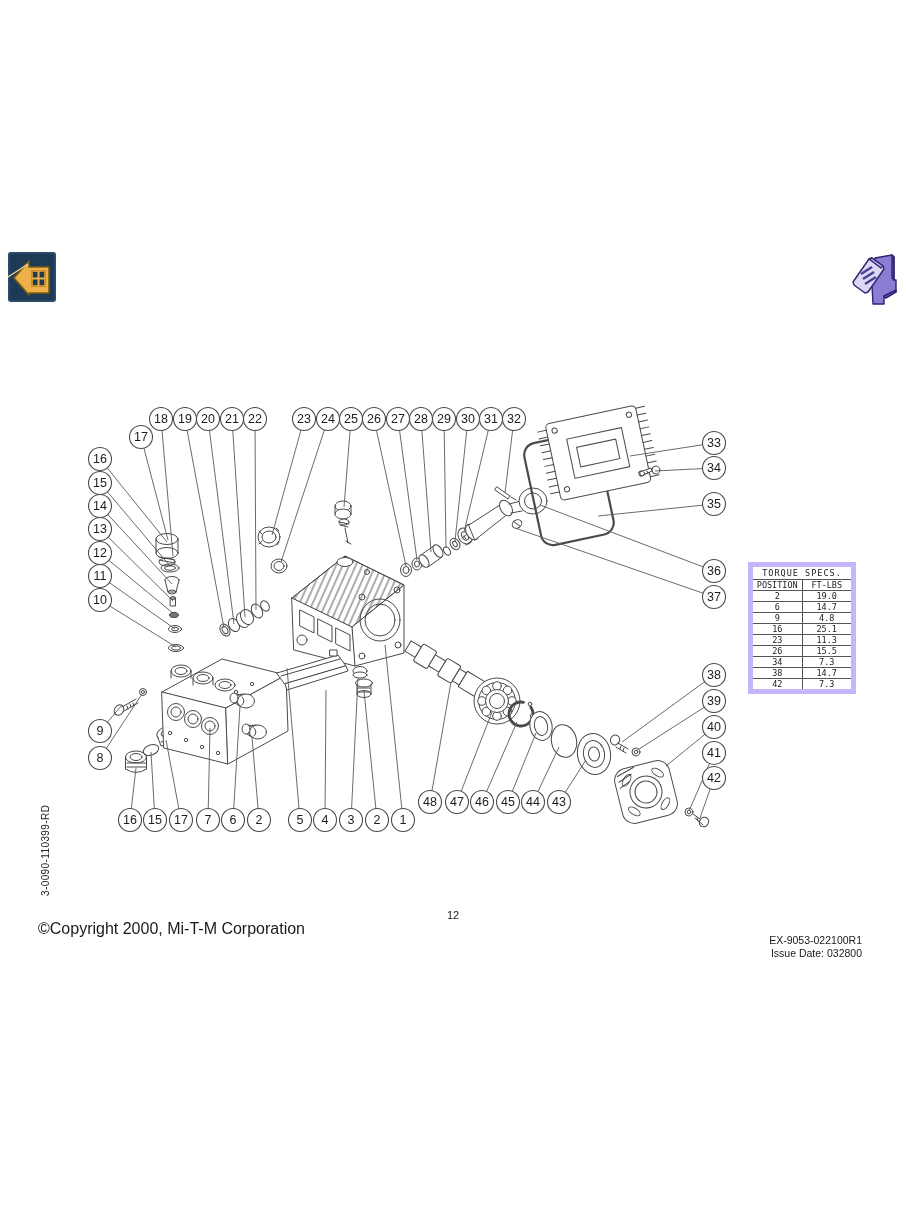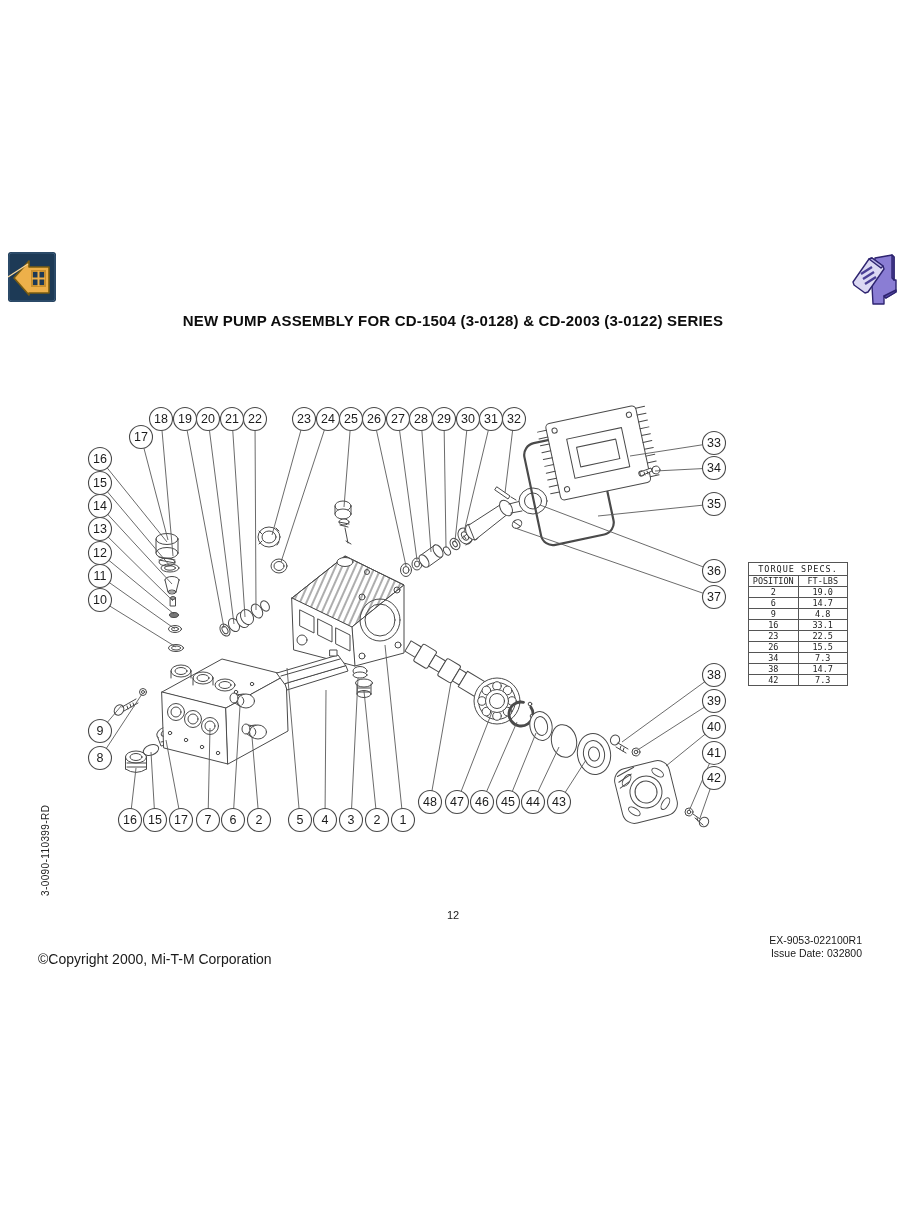--- a/index.html
+++ b/index.html
@@ -8,30 +8,30 @@
   .page-title{position:absolute;left:0;right:0;top:312px;text-align:center;
         font-size:15px;font-weight:bold;letter-spacing:.2px;color:#0d0d0d;}
   .nav-btn{position:absolute;cursor:pointer;}
   #back-btn{left:8px;top:252px;width:48px;height:50px;}
   #print-btn{left:845px;top:252px;width:58px;height:55px;}
   .diagram-svg{position:absolute;left:0;top:0;width:906px;height:1208px;}
   .leader{stroke:#5a5a5a;stroke-width:.9;fill:none;}
   .callout circle{fill:#fff;stroke:#4a4a4a;stroke-width:1.1;}
   .callout text{font-family:"Liberation Sans",sans-serif;font-size:12.5px;fill:#1c1c1c;
         text-anchor:middle;}
-  .torque{position:absolute;left:748px;top:562px;width:100px;border-collapse:collapse;
+  .torque{position:absolute;left:748px;top:562px;width:108px;border-collapse:collapse;
         font-family:"DejaVu Sans Mono",monospace;font-size:8.5px;color:#222;
-        border:1px solid #c4b5fd;table-layout:fixed;}
+        border:5px solid #c4b5fd;table-layout:fixed;}
   .torque td,.torque th{border:1px solid #555;text-align:center;padding:0;height:10px;
         font-weight:normal;line-height:10px;overflow:hidden;}
   .torque .t-title{letter-spacing:1px;height:12px;line-height:12px;}
   .side-label{position:absolute;left:40px;top:896px;transform:rotate(-90deg);
         transform-origin:left top;font-size:10px;letter-spacing:.4px;color:#222;
         white-space:nowrap;}
-  .footer-left{position:absolute;left:38px;top:951px;font-size:14px;color:#1a1a1a;}
+  .footer-left{position:absolute;left:38px;top:920px;font-size:16px;color:#1a1a1a;}
   .footer-page{position:absolute;left:0;right:0;top:909px;text-align:center;
         font-size:11px;color:#1a1a1a;}
   .footer-right{position:absolute;right:44px;top:934px;font-size:10.5px;line-height:13px;
         text-align:right;color:#1a1a1a;}
 </style>
 </head>
 <body>
 
 <div class="page">
 
@@ -58,21 +58,20 @@
         <path d="M24,7 L27,6 L38,14 L36,16 Z" fill="#b9b3e6"></path>
         <g stroke="#4a3f96" stroke-width="2.4">
           <line x1="16" y1="22" x2="27" y2="15"></line>
           <line x1="18" y1="27" x2="29" y2="20"></line>
           <line x1="20" y1="32" x2="31" y2="25"></line>
         </g>
       </g>
     </svg>
   </div>
 
-  <div class="page-title">NEW PUMP ASSEMBLY FOR CD-1504 (3-0128) &amp; CD-2003 (3-0122) SERIES</div>
 
   <svg class="diagram-svg" viewBox="0 0 906 1208">
     <defs>
       <pattern id="fins" patternUnits="userSpaceOnUse" width="6" height="6" patternTransform="rotate(24)">
         <line x1="3" y1="-1" x2="3" y2="7" stroke="#4a4a4a" stroke-width="0.9"></line>
       </pattern>
     </defs>
 
     <g stroke="#4a4a4a" stroke-width="1" fill="none" stroke-linecap="round" stroke-linejoin="round">
 
@@ -642,25 +641,25 @@
         <tr>
           <td>6</td>
           <td>14.7</td>
         </tr>
         <tr>
           <td>9</td>
           <td>4.8</td>
         </tr>
         <tr>
           <td>16</td>
-          <td>33.1</td>
+          <td>25.1</td>
         </tr>
         <tr>
           <td>23</td>
-          <td>22.5</td>
+          <td>11.3</td>
         </tr>
         <tr>
           <td>26</td>
           <td>15.5</td>
         </tr>
         <tr>
           <td>34</td>
           <td>7.3</td>
         </tr>
         <tr>

